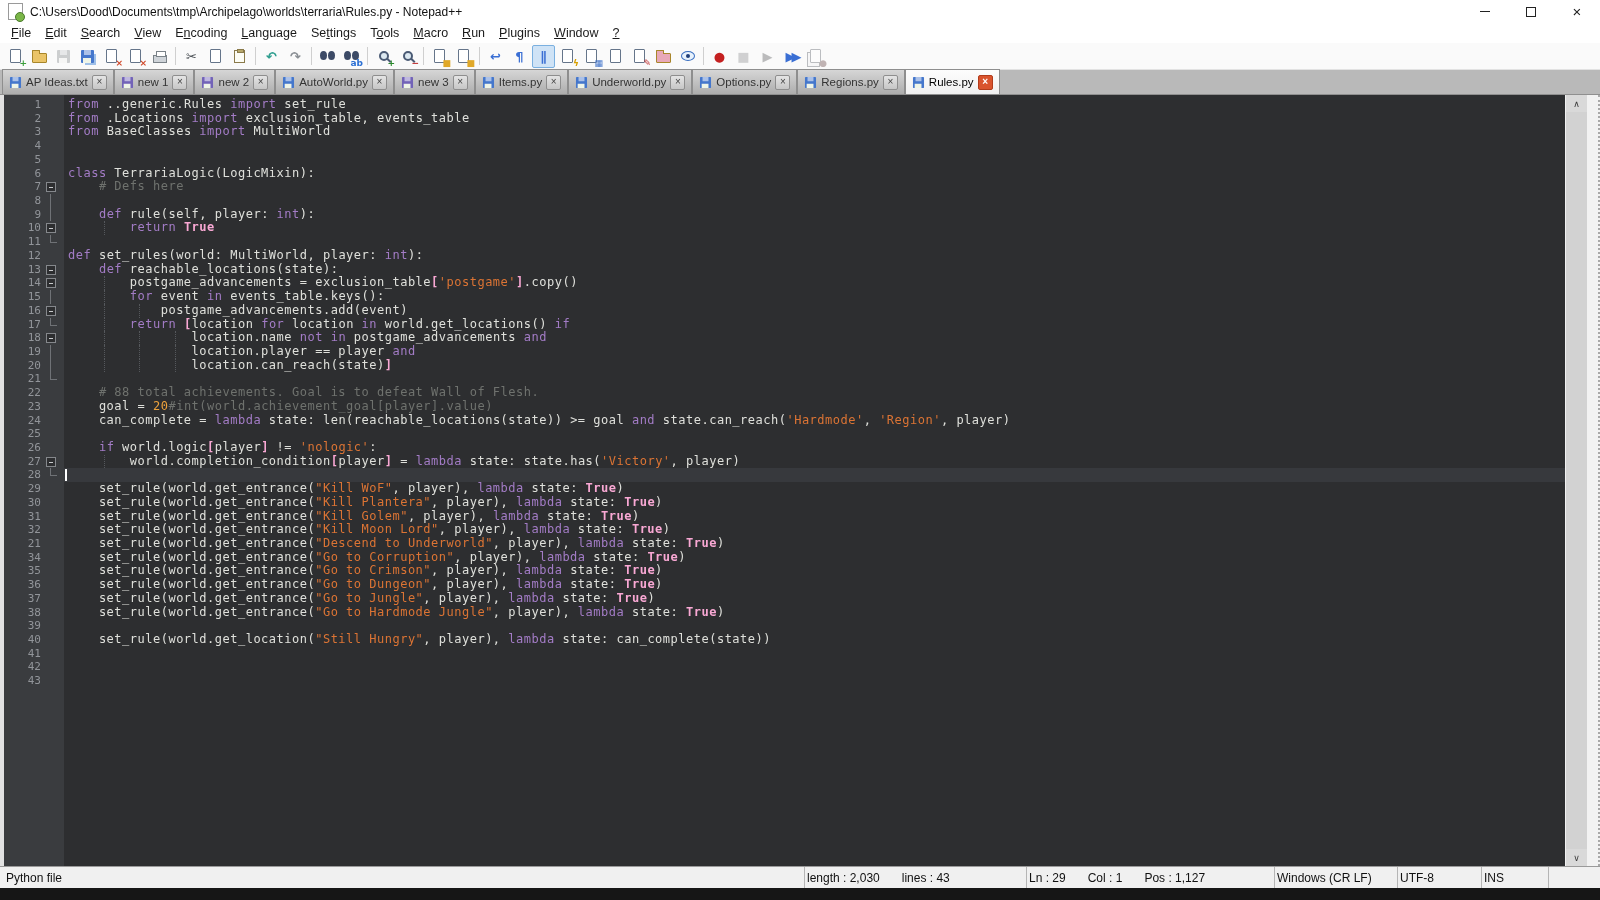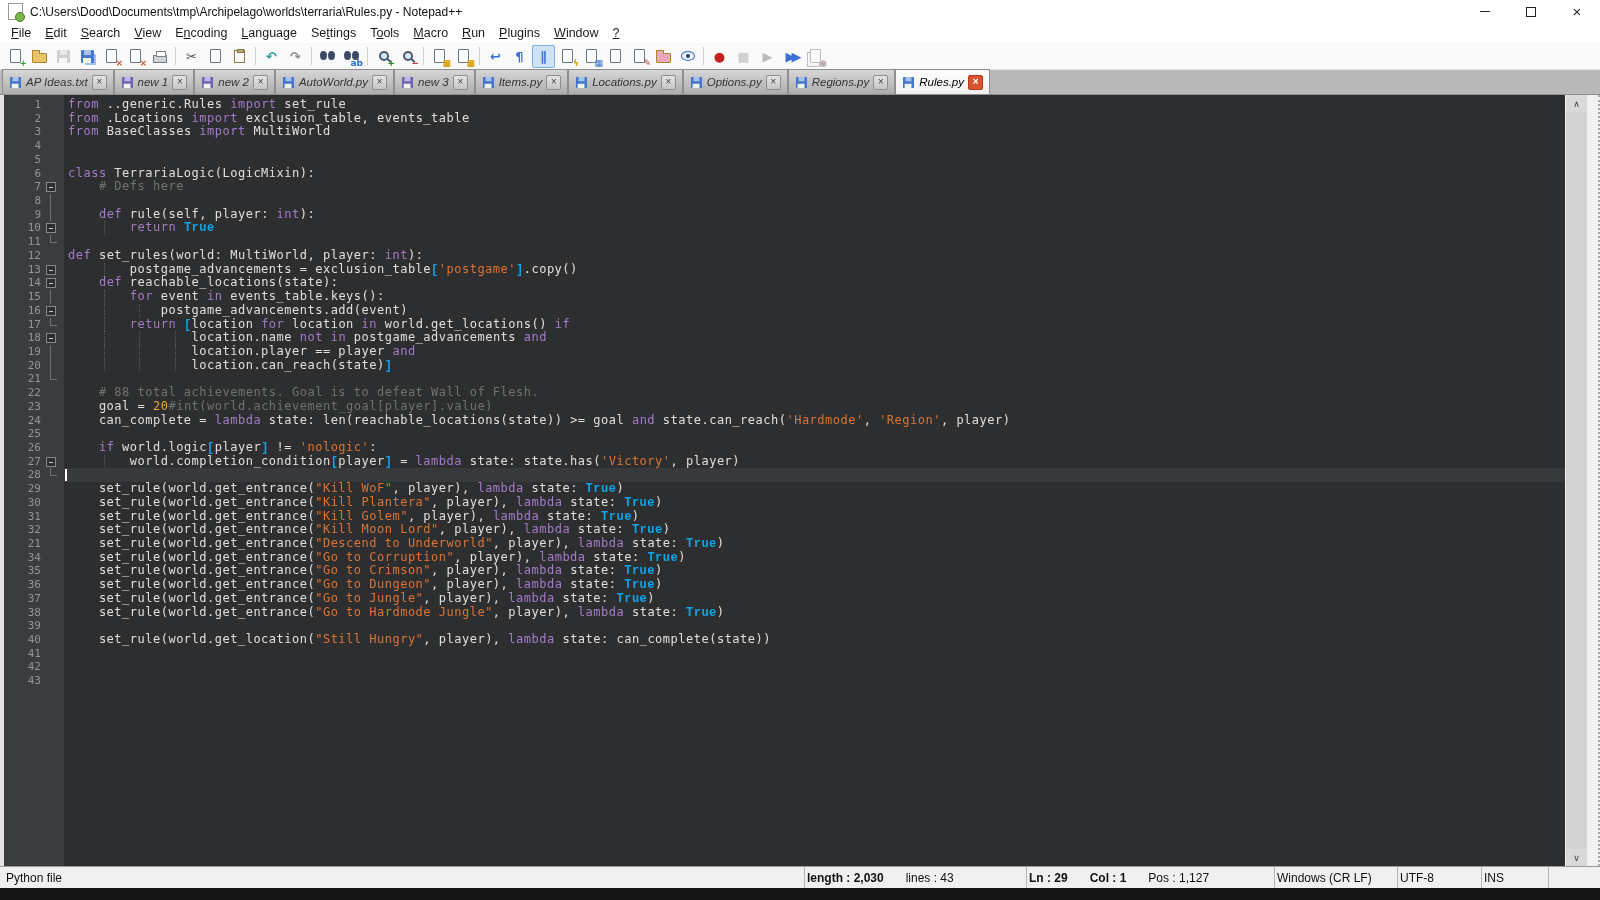--- a/index.html
+++ b/index.html
@@ -60,21 +60,21 @@
   .sh-magnifier{width:10px;height:10px;border:2px solid #4a5a74;border-radius:50%;background:#dce8f0;}
   .sh-magnifier::after{content:"";position:absolute;width:2px;height:5px;background:#4a5a74;transform:rotate(-45deg);right:-3px;bottom:-4px;}
   .sh-eye{width:14px;height:10px;background:#e8f2fc;border:1px solid #3a6fc0;border-radius:50%;}
   .sh-eye::after{content:"";position:absolute;left:4px;top:2px;width:4px;height:4px;background:#1f3f7a;border-radius:50%;}
 
   
   .tabbar{height:25px;background:#b9b9b9;display:flex;align-items:flex-end;padding-left:2px;
        border-bottom:1px solid #8f8f8f;box-sizing:border-box;}
   .tab{display:inline-flex;align-items:center;gap:4px;padding:12px 6px;height:21px;
        background:linear-gradient(#d6d6d6,#adadad);border:1px solid #8e8e8e;border-bottom:none;
-       font-size:11.5px;color:#333;white-space:nowrap;box-sizing:border-box;font-style:italic;}
+       font-size:11.5px;color:#333;white-space:nowrap;box-sizing:border-box;}
   .tab.active{height:24px;background:linear-gradient(#fdfdfd,#f0f0f0);color:#000;position:relative;z-index:2;}
   .tfl{transform:scale(.85);flex:none;}
   .tclose{width:13px;height:13px;display:flex;align-items:center;justify-content:center;flex:none;
        background:linear-gradient(#e4e4e4,#c6c6c6);border:1px solid #8e8e8e;border-radius:2px;
        font-size:10px;line-height:10px;color:#444;}
   .tab.active .tclose{background:#d9542e;border-color:#b23c1c;color:#fff;font-weight:bold;}
 
   
   .editor-wrap{flex:1;display:flex;background:#2d2e30;min-height:0;}
   .win-edge-left{width:4px;background:#e2e2e2;flex:none;}
@@ -88,36 +88,36 @@
   .fold-box::before{content:"";position:absolute;left:5px;top:2px;width:8px;height:8px;border:1px solid #85888c;background:#2d2e30;}
   .fold-box::after{content:"";position:absolute;left:8px;top:7px;width:4px;height:1px;background:#c8cacc;}
 
   .code{flex:1;padding-top:3px;overflow:hidden;font-family:"DejaVu Sans Mono",monospace;
         font-size:12px;letter-spacing:.5px;min-width:0;}
   .cl{height:13.72px;line-height:13.72px;white-space:pre;position:relative;padding-left:4px;}
   .cl.cur{background:#37393d;}
   .caret{position:absolute;left:1px;top:1px;width:2px;height:12px;background:#fff;}
   .ig{position:absolute;top:0;bottom:0;border-left:1px dotted #55585c;}
   .tok-d{color:#dfe0db;} .tok-k{color:#a37cc6;} .tok-s{color:#dc7434;}
-  .tok-c{color:#6f726e;} .tok-n{color:#eda23c;} .tok-b{color:#0ea5e9;font-weight:bold;font-family:Liberation Mono, monospace;}
+  .tok-c{color:#6f726e;} .tok-n{color:#eda23c;} .tok-b{color:#f9a8d4;font-weight:bold;}
 
   .vscroll{width:21px;background:#d9d9d9;display:flex;flex-direction:column;border-left:1px solid #f0f0f0;flex:none;}
   .sarr{height:17px;display:flex;align-items:center;justify-content:center;font-size:9px;color:#3c3c3c;}
   .sthumb{flex:1;background:#d2d2d2;}
   .win-edge-right{width:13px;background:#f2f2f2;border-right:2px dotted #a8a8a8;box-sizing:border-box;flex:none;}
 
   
   .statusbar{height:22px;background:#f0f0f0;border-top:1px solid #9a9a9a;display:flex;align-items:stretch;
        font-size:12px;color:#111;box-sizing:border-box;}
   .ss{display:flex;align-items:center;padding:0 2px;box-sizing:border-box;white-space:nowrap;}
   .ss + .ss{border-left:1px solid #b5b5b5;}
   .ss-doctype{flex:1;padding-left:6px;}
   .ss-length{width:222px;} .ss-lncol{width:248px;} .ss-eol{width:107px;}
   .ss-enc{width:84px;margin-left:16px;} .ss-ins{width:67px;} .ss-tail{width:52px;}
-  .ss-gap{margin-right:22px;font-weight:bold;}
+  .ss-gap{margin-right:22px;}
 
   .bottomstrip{height:12px;background:#161616;}
 </style>
 </head>
 <body>
 
 <div class="win">
 
   <div class="titlebar">
     <span class="npp-ico"></span>
@@ -295,21 +295,21 @@
         <span class="tlabel">new 3</span>
         <span class="tclose">×</span>
       </div>
       <div class="tab">
         <span class="sh sh-floppy tfl" style="background: rgb(69, 119, 204);"></span>
         <span class="tlabel">Items.py</span>
         <span class="tclose">×</span>
       </div>
       <div class="tab">
         <span class="sh sh-floppy tfl" style="background: rgb(69, 119, 204);"></span>
-        <span class="tlabel">Locations.py</span>
+        <span class="tlabel">Underworld.py</span>
         <span class="tclose">×</span>
       </div>
       <div class="tab">
         <span class="sh sh-floppy tfl" style="background: rgb(69, 119, 204);"></span>
         <span class="tlabel">Options.py</span>
         <span class="tclose">×</span>
       </div>
       <div class="tab">
         <span class="sh sh-floppy tfl" style="background: rgb(69, 119, 204);"></span>
         <span class="tlabel">Regions.py</span>
@@ -504,22 +504,22 @@
         <div class="cl"><span class="tok-k">from</span><span class="tok-d"> BaseClasses </span><span class="tok-k">import</span><span class="tok-d"> MultiWorld</span></div>
         <div class="cl"></div>
         <div class="cl"></div>
         <div class="cl"><span class="tok-k">class</span><span class="tok-d"> TerrariaLogic(LogicMixin):</span></div>
         <div class="cl"><span class="tok-c">    # Defs here</span></div>
         <div class="cl"></div>
         <div class="cl"><span class="tok-d">    </span><span class="tok-k">def</span><span class="tok-d"> rule(self, player: </span><span class="tok-k">int</span><span class="tok-d">):</span></div>
         <div class="cl"><i class="ig" style="left: 39.72px;"></i><span class="tok-d">        </span><span class="tok-k">return</span><span class="tok-d"> </span><span class="tok-b">True</span></div>
         <div class="cl"></div>
         <div class="cl"><span class="tok-k">def</span><span class="tok-d"> set_rules(world: MultiWorld, player: </span><span class="tok-k">int</span><span class="tok-d">):</span></div>
+        <div class="cl"><span class="tok-d">    </span><span class="tok-k">def</span><span class="tok-d"> reachable_locations(state):</span></div>
         <div class="cl"><i class="ig" style="left: 39.72px;"></i><span class="tok-d">        postgame_advancements = exclusion_table</span><span class="tok-b">[</span><span class="tok-s">'postgame'</span><span class="tok-b">]</span><span class="tok-d">.copy()</span></div>
-        <div class="cl"><span class="tok-d">    </span><span class="tok-k">def</span><span class="tok-d"> reachable_locations(state):</span></div>
         <div class="cl"><i class="ig" style="left: 39.72px;"></i><span class="tok-d">        </span><span class="tok-k">for</span><span class="tok-d"> event </span><span class="tok-k">in</span><span class="tok-d"> events_table.keys():</span></div>
         <div class="cl"><i class="ig" style="left: 39.72px;"></i><i class="ig" style="left: 75.44px;"></i><span class="tok-d">            postgame_advancements.add(event)</span></div>
         <div class="cl"><i class="ig" style="left: 39.72px;"></i><span class="tok-d">        </span><span class="tok-k">return</span><span class="tok-d"> </span><span class="tok-b">[</span><span class="tok-d">location </span><span class="tok-k">for</span><span class="tok-d"> location </span><span class="tok-k">in</span><span class="tok-d"> world.get_locations() </span><span class="tok-k">if</span></div>
         <div class="cl"><i class="ig" style="left: 39.72px;"></i><i class="ig" style="left: 75.44px;"></i><i class="ig" style="left: 111.16px;"></i><span class="tok-d">                location.name </span><span class="tok-k">not</span><span class="tok-d"> </span><span class="tok-k">in</span><span class="tok-d"> postgame_advancements </span><span class="tok-k">and</span></div>
         <div class="cl"><i class="ig" style="left: 39.72px;"></i><i class="ig" style="left: 75.44px;"></i><i class="ig" style="left: 111.16px;"></i><span class="tok-d">                location.player == player </span><span class="tok-k">and</span></div>
         <div class="cl"><i class="ig" style="left: 39.72px;"></i><i class="ig" style="left: 75.44px;"></i><i class="ig" style="left: 111.16px;"></i><span class="tok-d">                location.can_reach(state)</span><span class="tok-b">]</span></div>
         <div class="cl"></div>
         <div class="cl"><span class="tok-c">    # 88 total achievements. Goal is to defeat Wall of Flesh.</span></div>
         <div class="cl"><span class="tok-d">    goal = </span><span class="tok-n">20</span><span class="tok-c">#int(world.achievement_goal[player].value)</span></div>
         <div class="cl"><span class="tok-d">    can_complete = </span><span class="tok-k">lambda</span><span class="tok-d"> state: len(reachable_locations(state)) &gt;= goal </span><span class="tok-k">and</span><span class="tok-d"> state.can_reach(</span><span class="tok-s">'Hardmode'</span><span class="tok-d">, </span><span class="tok-s">'Region'</span><span class="tok-d">, player)</span></div>

